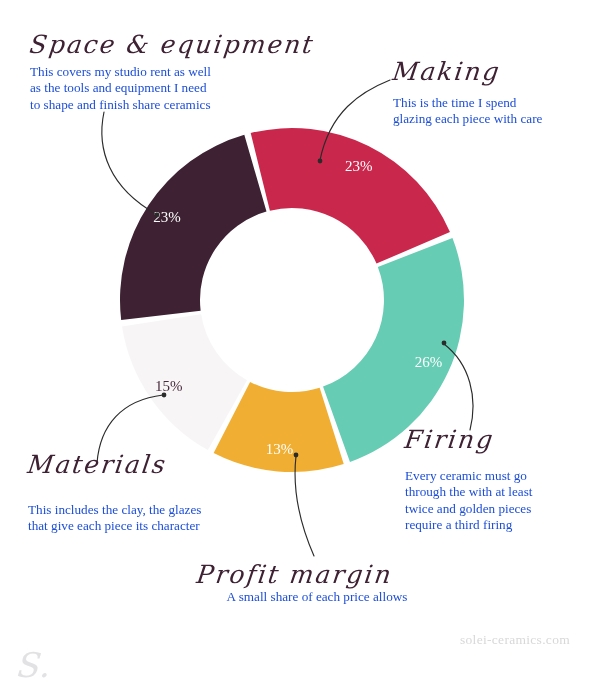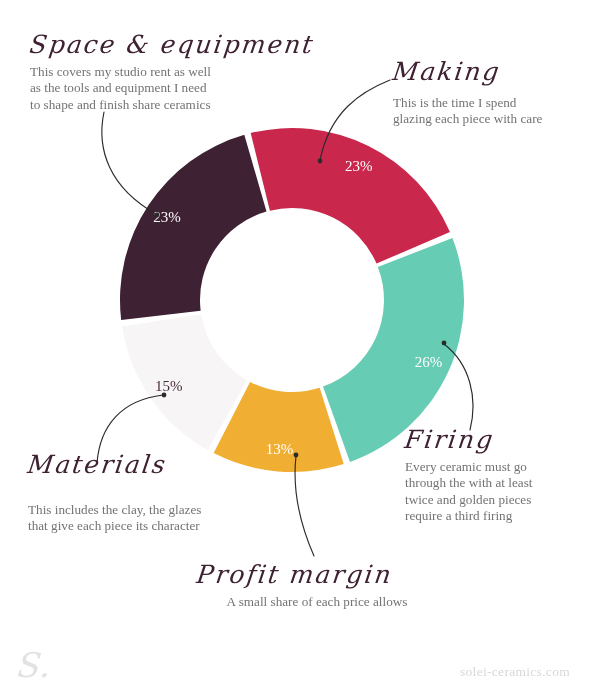--- a/index.html
+++ b/index.html
@@ -33,21 +33,21 @@
     color: #3E2133;
     white-space: nowrap;
     transform: skewX(-8deg);
   }
 
   
   .blurb {
     font-family: "Liberation Serif", serif;
     font-size: 13.2px;
     line-height: 16.4px;
-    color: #737373;
+    color: #1d4ed8;
     white-space: nowrap;
   }
   .blurb.center { text-align: center; }
   .slice-label {
     font-family: "Liberation Serif", serif;
     font-size: 15px;
     fill: #FFFFFF;
   }
   .slice-label.dark { fill: #4A2B3C; }
 
@@ -57,21 +57,21 @@
     top: 648px;
     font-family: "DejaVu Serif", serif;
     font-style: italic;
     font-size: 34px;
     color: #E2E2E4;
     line-height: 34px;
     transform: skewX(-6deg);
   }
   #footer-url {
     right: 20px;
-    top: 664px;
+    top: 632px;
     font-family: "Liberation Serif", serif;
     font-size: 13.5px;
     color: #D8D8DA;
     letter-spacing: .3px;
   }
 </style>
 </head>
 <body>
 
 <svg id="canvas" viewBox="0 0 590 700">
@@ -125,37 +125,37 @@
 <div class="abs" style="left:393px; top:57px;">
   <div class="script">Making</div>
   <div class="blurb" style="margin-top:9px;">
     <div>This is the time I spend</div>
     <div>glazing each piece with care</div>
   </div>
 </div>
 
 <div class="abs" style="left:405px; top:425px;">
   <div class="script">Firing</div>
-  <div class="blurb" style="margin-top:5px;">
+  <div class="blurb" style="margin-top:14px;">
     <div>Every ceramic must go</div>
     <div>through the with at least</div>
     <div>twice and golden pieces</div>
     <div>require a third firing</div>
   </div>
 </div>
 
 <div class="abs" style="left:28px; top:450px;">
   <div class="script">Materials</div>
   <div class="blurb" style="margin-top:23px;">
     <div>This includes the clay, the glazes</div>
     <div>that give each piece its character</div>
   </div>
 </div>
 
 <div class="abs" style="left:0; top:560px; width:590px; text-align:center;">
   <div class="script" style="display:inline-block;">Profit margin</div>
-  <div class="blurb center" style="margin-top:5px;padding-left:44px;">
+  <div class="blurb center" style="padding-left:44px;">
     <div>A small share of each price allows</div>
   </div>
 </div>
 
 <div class="abs" id="footer-logo">S.</div>
 <div class="abs" id="footer-url">solei-ceramics.com</div>
 
 </body></html>

